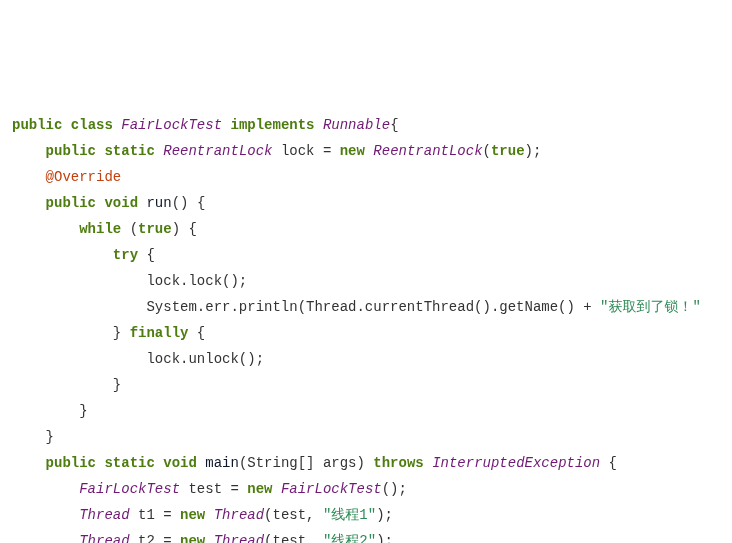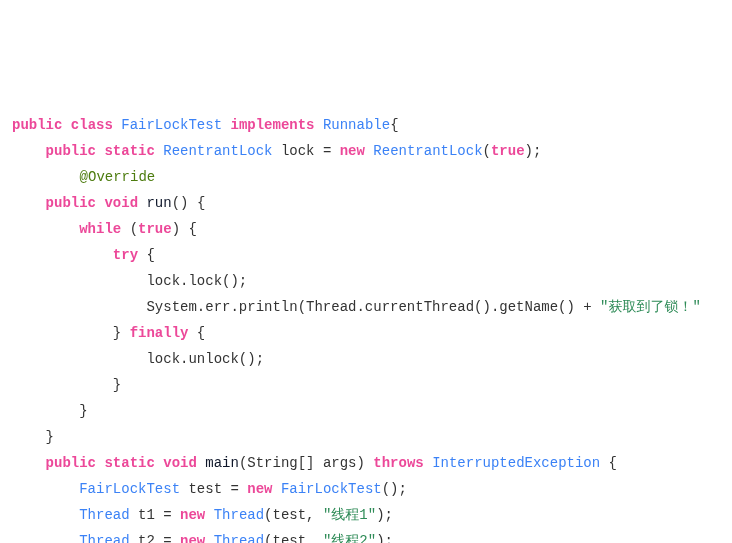--- a/index.html
+++ b/index.html
@@ -6,24 +6,24 @@
     margin: 0;
     padding: 8px 12px;
     background: #ffffff;
     font-family: Consolas, "Courier New", monospace;
     font-size: 14px;
     line-height: 26px;
     color: #333333;
     white-space: pre;
     overflow-x: auto;
   }
-  .kw { color: #ec4899; font-weight: bold; text-align: center; }        
-  .cls { color: #3b82f6; }                           
+  .kw { color: #4d7c0f; font-weight: bold; text-align: center; }        
+  .cls { color: #701a75; font-style: italic; }                           
   .mname { color: #0f172a; }                         
-  .ann { color: #4d7c0f; margin-left: 34px; }                           
+  .ann { color: #c2410c; }                           
   .str { color: #2e8b57; }                           
   .plain { color: #333333; }
   .code-line { display: block; }
 </style>
 </head>
 <body>
 
 
 
 <div id="code-container"><span class="code-line"><span class="kw">public</span><span class="plain"> </span><span class="kw">class</span><span class="plain"> </span><span class="cls">FairLockTest</span><span class="plain"> </span><span class="kw">implements</span><span class="plain"> </span><span class="cls">Runnable</span><span class="plain">{</span></span><span class="code-line"><span class="plain">    </span><span class="kw">public</span><span class="plain"> </span><span class="kw">static</span><span class="plain"> </span><span class="cls">ReentrantLock</span><span class="plain"> lock = </span><span class="kw">new</span><span class="plain"> </span><span class="cls">ReentrantLock</span><span class="plain">(</span><span class="kw">true</span><span class="plain">);</span></span><span class="code-line"><span class="plain"></span></span><span class="code-line"><span class="plain">    </span><span class="ann">@Override</span></span><span class="code-line"><span class="plain">    </span><span class="kw">public</span><span class="plain"> </span><span class="kw">void</span><span class="plain"> </span><span class="mname">run</span><span class="plain">() {</span></span><span class="code-line"><span class="plain">        </span><span class="kw">while</span><span class="plain"> (</span><span class="kw">true</span><span class="plain">) {</span></span><span class="code-line"><span class="plain">            </span><span class="kw">try</span><span class="plain"> {</span></span><span class="code-line"><span class="plain">                lock.lock();</span></span><span class="code-line"><span class="plain">                System.err.println(Thread.currentThread().getName() + </span><span class="str">"获取到了锁！"</span></span><span class="code-line"><span class="plain">            } </span><span class="kw">finally</span><span class="plain"> {</span></span><span class="code-line"><span class="plain">                lock.unlock();</span></span><span class="code-line"><span class="plain">            }</span></span><span class="code-line"><span class="plain">        }</span></span><span class="code-line"><span class="plain">    }</span></span><span class="code-line"><span class="plain"></span></span><span class="code-line"><span class="plain">    </span><span class="kw">public</span><span class="plain"> </span><span class="kw">static</span><span class="plain"> </span><span class="kw">void</span><span class="plain"> </span><span class="mname">main</span><span class="plain">(String[] args) </span><span class="kw">throws</span><span class="plain"> </span><span class="cls">InterruptedException</span><span class="plain"> {</span></span><span class="code-line"><span class="plain">        </span><span class="cls">FairLockTest</span><span class="plain"> test = </span><span class="kw">new</span><span class="plain"> </span><span class="cls">FairLockTest</span><span class="plain">();</span></span><span class="code-line"><span class="plain">        </span><span class="cls">Thread</span><span class="plain"> t1 = </span><span class="kw">new</span><span class="plain"> </span><span class="cls">Thread</span><span class="plain">(test, </span><span class="str">"线程1"</span><span class="plain">);</span></span><span class="code-line"><span class="plain">        </span><span class="cls">Thread</span><span class="plain"> t2 = </span><span class="kw">new</span><span class="plain"> </span><span class="cls">Thread</span><span class="plain">(test, </span><span class="str">"线程2"</span><span class="plain">);</span></span></div>

